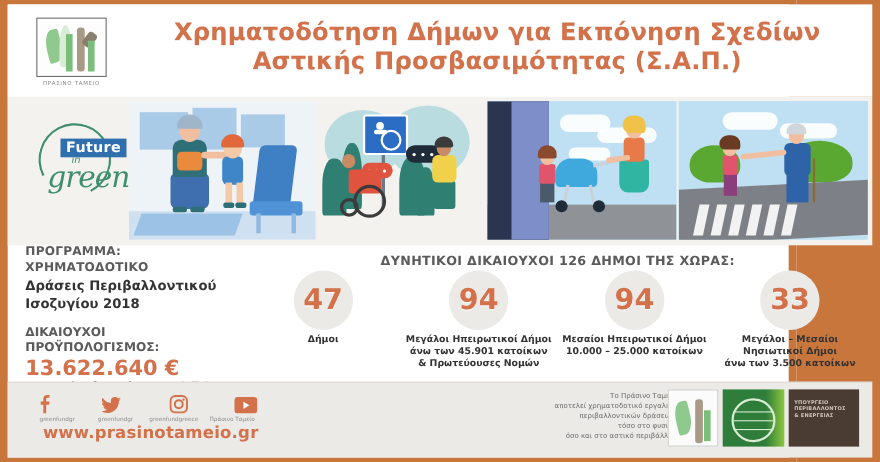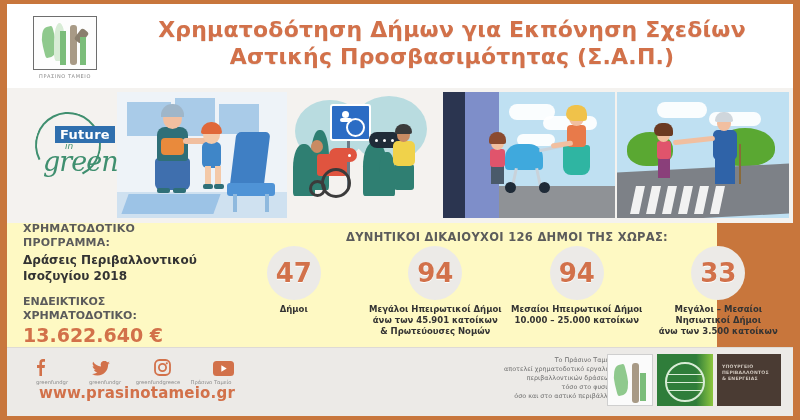--- a/index.html
+++ b/index.html
@@ -5,21 +5,21 @@
   html,body{margin:0;padding:0;}
   body{
     width:800px;height:420px;overflow:hidden;
     font-family:"DejaVu Sans","Liberation Sans",sans-serif;
     background:#c8763c;
   }
   #poster{
     position:relative;width:724px;height:420px;box-sizing:border-box;
     border-left:7px solid #c8763c;border-right:7px solid #c8763c;
     border-top:4px solid #c8763c;border-bottom:4px solid #c8763c;
-    background:#fef9c3;
+    background:#ffffff;
   }
   
   .header{position:absolute;left:0;top:0;width:786px;height:84px;background:#ffffff;}
   .brand-logo{
     position:absolute;left:16px;top:12px;width:84px;height:70px;text-align:center;
   }
   .brand-box{
     width:62px;height:52px;margin:0 auto;border:1px solid #6e6e6e;background:#fdfdfd;
     position:relative;overflow:hidden;
   }
@@ -335,25 +335,25 @@
   </div>
 
   <div class="fig-logo">
     <div class="fig-ring"></div>
     <div class="fig-green">green</div>
     <div class="fig-future">Future</div>
     <div class="fig-in">in</div>
   </div>
 
   <div class="left-text">
+    <div class="lt-label">ΠΡΟΓΡΑΜΜΑ:</div>
     <div class="lt-label">ΧΡΗΜΑΤΟΔΟΤΙΚΟ</div>
-    <div class="lt-label">ΠΡΟΓΡΑΜΜΑ:</div>
     <div class="lt-prog">Δράσεις Περιβαλλοντικού</div>
     <div class="lt-prog" style="margin-top:0;">Ισοζυγίου 2018</div>
-    <div class="lt-budget-label">ΕΝΔΕΙΚΤΙΚΟΣ ΧΡΗΜΑΤΟΔΟΤΙΚΟ:</div>
+    <div class="lt-budget-label">ΔΙΚΑΙΟΥΧΟΙ ΠΡΟΫΠΟΛΟΓΙΣΜΟΣ:</div>
     <div class="lt-budget">13.622.640 €</div>
     <div class="lt-vat">συμπεριλαμβανομένου του Φ.Π.Α.</div>
   </div>
 
   <div class="stats-head">ΔΥΝΗΤΙΚΟΙ ΔΙΚΑΙΟΥΧΟΙ 126 ΔΗΜΟΙ ΤΗΣ ΧΩΡΑΣ:</div>
 
   <div class="stats-row">
 
     <div class="stat">
       <div class="stat-circle">

